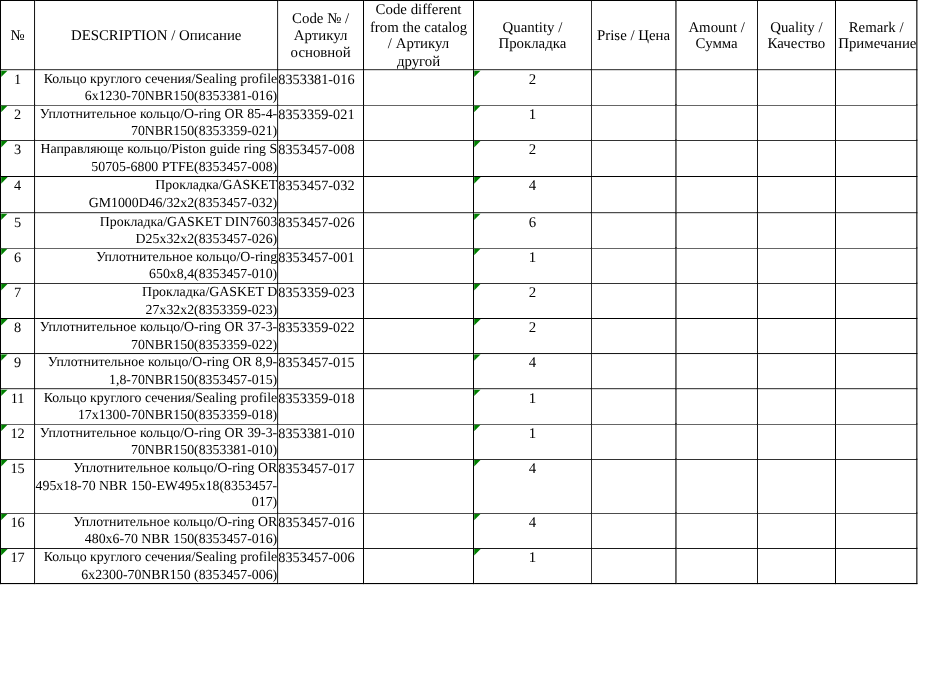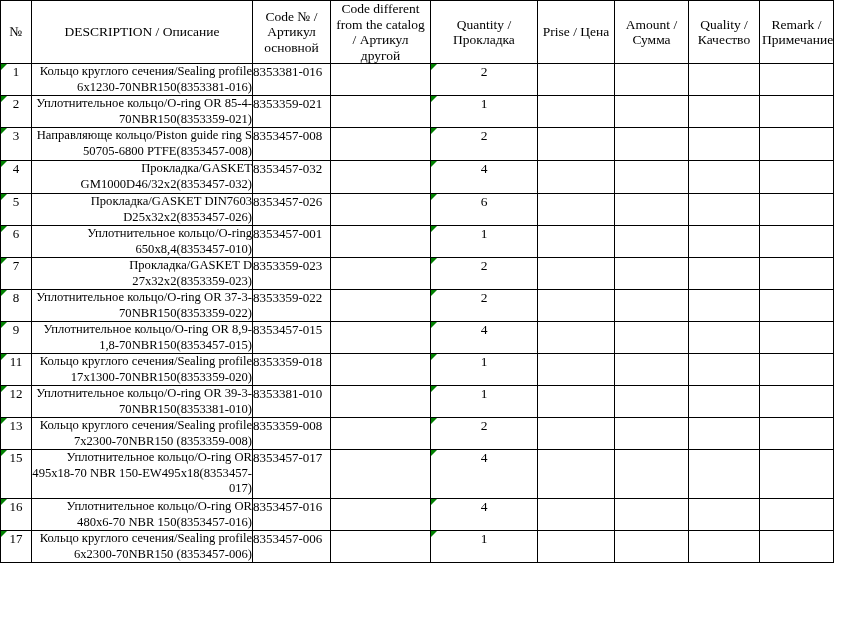--- a/index.html
+++ b/index.html
@@ -209,46 +209,35 @@
           <td class="c-code">8353457-015</td>
           <td class="c-code2"></td>
           <td class="c-qty"><span class="err-tri"></span>4</td>
           <td class="c-blank"></td>
           <td class="c-blank"></td>
           <td class="c-blank"></td>
           <td class="c-blank"></td>
         </tr>
         <tr style="height: 32px; padding-left: 16px;">
           <td class="c-num"><span class="err-tri"></span>11</td>
-          <td class="c-desc">Кольцо круглого сечения/Sealing profile 17x1300-70NBR150(8353359-020)</td>
+          <td class="c-desc">Кольцо круглого сечения/Sealing profile 17x1300-70NBR150(8353359-018)</td>
           <td class="c-code">8353359-018</td>
           <td class="c-code2"></td>
           <td class="c-qty"><span class="err-tri"></span>1</td>
           <td class="c-blank"></td>
           <td class="c-blank"></td>
           <td class="c-blank"></td>
           <td class="c-blank"></td>
         </tr>
         <tr style="height: 20px;">
           <td class="c-num"><span class="err-tri"></span>12</td>
           <td class="c-desc">Уплотнительное кольцо/O-ring OR 39-3-70NBR150(8353381-010)</td>
           <td class="c-code">8353381-010</td>
           <td class="c-code2"></td>
           <td class="c-qty"><span class="err-tri"></span>1</td>
-          <td class="c-blank"></td>
-          <td class="c-blank"></td>
-          <td class="c-blank"></td>
-          <td class="c-blank"></td>
-        </tr>
-        <tr style="height: 32px;">
-          <td class="c-num"><span class="err-tri"></span>13</td>
-          <td class="c-desc">Кольцо круглого сечения/Sealing profile 7x2300-70NBR150 (8353359-008)</td>
-          <td class="c-code">8353359-008</td>
-          <td class="c-code2"></td>
-          <td class="c-qty"><span class="err-tri"></span>2</td>
           <td class="c-blank"></td>
           <td class="c-blank"></td>
           <td class="c-blank"></td>
           <td class="c-blank"></td>
         </tr>
         <tr style="height: 49px;">
           <td class="c-num"><span class="err-tri"></span>15</td>
           <td class="c-desc">Уплотнительное кольцо/O-ring OR 495x18-70 NBR 150-EW495x18(8353457-017)</td>
           <td class="c-code">8353457-017</td>
           <td class="c-code2"></td>

